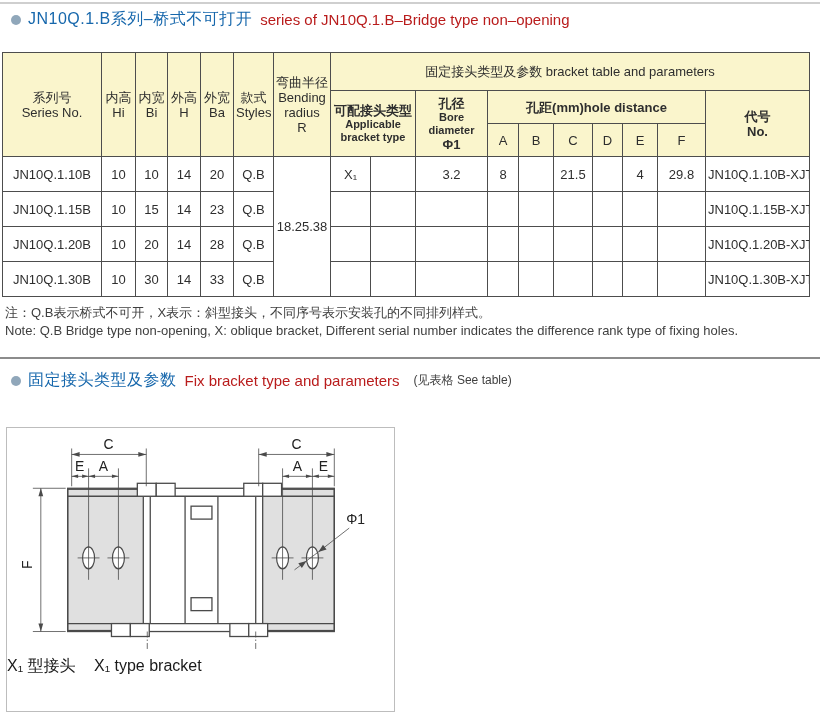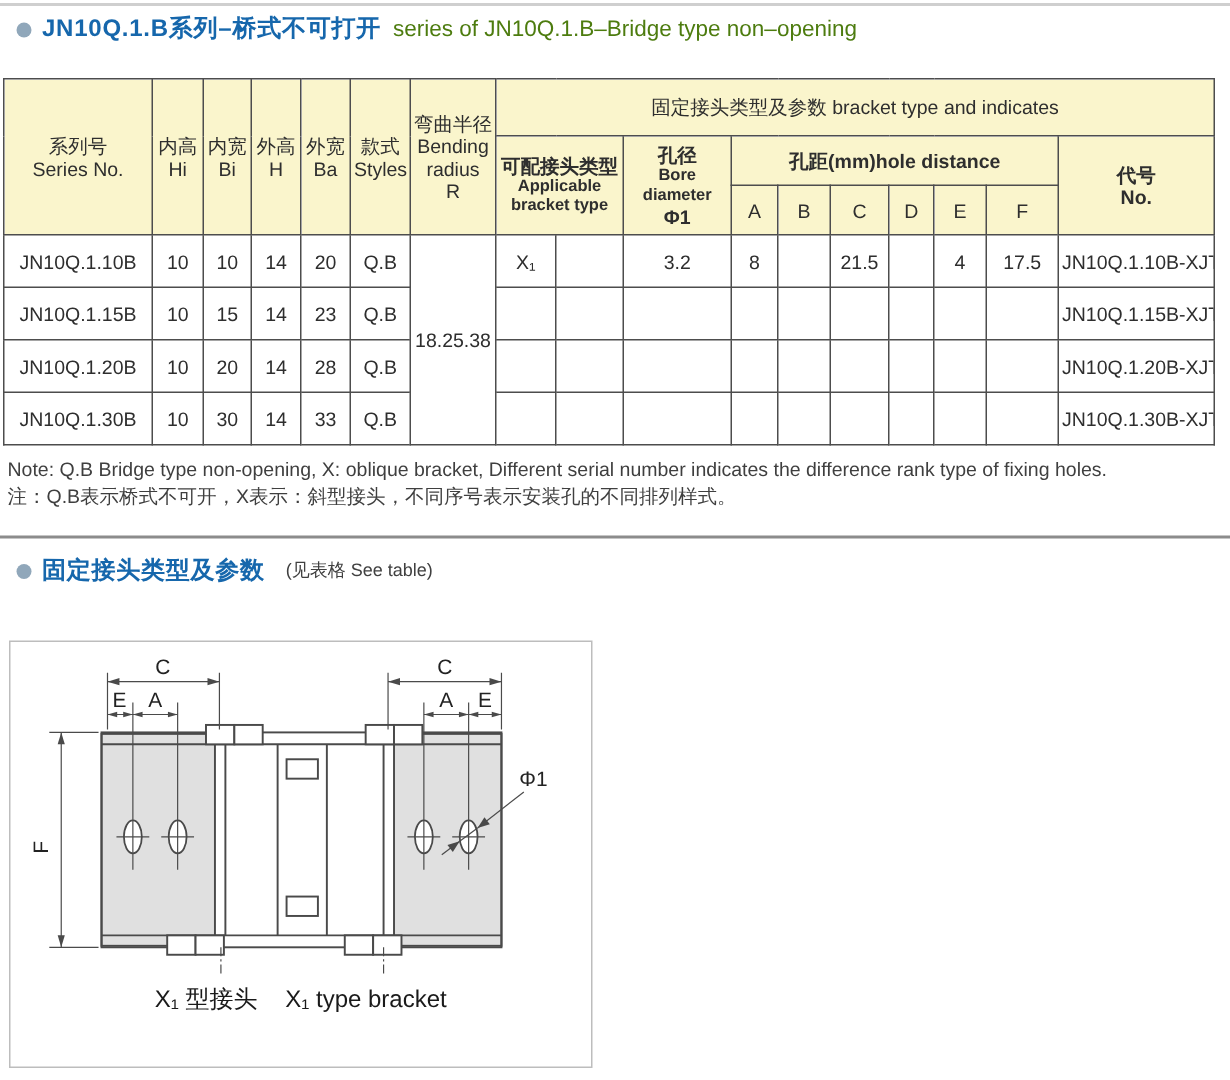--- a/index.html
+++ b/index.html
@@ -2,42 +2,42 @@
 <html><head>
 <meta charset="utf-8">
 <style>
   html,body{margin:0;padding:0;background:#fff;}
   body{width:820px;height:720px;position:relative;overflow:hidden;
        font-family:"Liberation Sans","DejaVu Sans",sans-serif;color:#333;}
   .top-rule{position:absolute;top:2px;left:0;width:820px;height:2px;background:#cfcfcf;}
   
   .sec-head{position:absolute;left:11px;display:flex;align-items:center;white-space:nowrap;}
   .sec-head .bullet{width:10px;height:10px;border-radius:50%;background:#90a7ba;margin-right:7px;flex:0 0 auto;}
-  .sec-head .cn{font-size:16px;font-weight:bold;color:#1667ac;letter-spacing:.5px;}
-  .sec-head .en{font-size:15px;color:#4d7c0f;margin-left:8px;}
+  .sec-head .cn{font-size:16px;font-weight:normal;color:#1667ac;letter-spacing:.5px;}
+  .sec-head .en{font-size:15px;color:#b91c1c;margin-left:8px;}
   .sec-head .hint{font-size:12px;color:#404040;margin-left:14px;}
   #sec1{top:9px;}
   #sec2{top:370px;text-align:center;}
   
   table.spec{position:absolute;top:52px;left:2px;width:807px;border-collapse:collapse;table-layout:fixed;}
   table.spec td{border:1px solid #4d4d4d;font-size:13px;text-align:center;vertical-align:middle;
                 padding:0 2px;line-height:15px;color:#2e2e2e;overflow:hidden;}
   table.spec td.hd{background:#faf5cc;}
   td.cell-series{text-align:left;padding-left:7px;}
   td.cell-no{text-align:left;padding-left:4px;font-size:12.5px;white-space:nowrap;}
   tr.hrow1{height:38px;} tr.hrow2{height:33px;font-weight:bold;} tr.hrow3{height:33px;} tr.drow{height:35px;}
   .hd .sub{font-size:11px;line-height:13px;}
   
   .note{position:absolute;top:304px;left:5px;font-size:13px;line-height:18px;color:#3f3f3f;}
   
   .divider{position:absolute;top:357px;left:0;width:820px;height:2px;background:#8c8c8c;}
   
   .panel{position:absolute;top:427px;left:6px;width:389px;height:285px;border:1px solid #bdbdbd;background:#fff;box-sizing:border-box;}
   .panel svg{display:block;}
-  .caption{position:absolute;left:0;top:228px;width:100%;text-align:center;font-size:16px;color:#1a1a1a;white-space:nowrap;}
+  .caption{position:absolute;left:0;top:228px;width:100%;font-size:16px;color:#1a1a1a;white-space:nowrap;}
   .caption .cap-en{margin-left:14px;}
   svg text{font-family:"Liberation Sans","DejaVu Sans",sans-serif;font-size:14px;fill:#222;}
 </style>
 </head>
 <body>
 
 <div class="top-rule"></div>
 
 <div class="sec-head" id="sec1">
   <span class="bullet"></span>
@@ -90,21 +90,21 @@
     <td class="hd" rowspan="3">
       <div>款式</div>
           <div>Styles</div>
     </td>
     <td class="hd" rowspan="3">
       <div>弯曲半径</div>
           <div>Bending</div>
       <div>radius</div>
           <div>R</div>
     </td>
-    <td class="hd" colspan="10">固定接头类型及参数 bracket type and indicates</td>
+    <td class="hd" colspan="10">固定接头类型及参数 bracket table and parameters</td>
   </tr>
   <tr class="hrow2">
     <td class="hd" colspan="2" rowspan="2">
       <div>可配接头类型</div>
       <div class="sub">Applicable</div>
       <div class="sub">bracket type</div>
     </td>
     <td class="hd" rowspan="2">
       <div>孔径</div>
       <div class="sub">Bore diameter</div>
@@ -133,21 +133,21 @@
     <td>Q.B</td>
     <td rowspan="4">18.25.38</td>
     <td>X₁</td>
     <td></td>
     <td>3.2</td>
     <td>8</td>
     <td></td>
     <td>21.5</td>
     <td></td>
     <td>4</td>
-    <td>17.5</td>
+    <td>29.8</td>
     <td class="cell-no">JN10Q.1.10B-XJT</td>
   </tr>
   <tr class="drow">
     <td class="cell-series">JN10Q.1.15B</td>
     <td>10</td>
     <td>15</td>
     <td>14</td>
     <td>23</td>
     <td>Q.B</td>
     <td></td>
@@ -194,29 +194,30 @@
     <td></td>
     <td></td>
     <td></td>
     <td></td>
     <td class="cell-no">JN10Q.1.30B-XJT</td>
   </tr>
 </tbody>
   </table>
 
 <div class="note">
+  <div>注：Q.B表示桥式不可开，X表示：斜型接头，不同序号表示安装孔的不同排列样式。</div>
   <div>Note: Q.B Bridge type non-opening, X: oblique bracket, Different serial number indicates the difference rank type of fixing holes.</div>
-  <div>注：Q.B表示桥式不可开，X表示：斜型接头，不同序号表示安装孔的不同排列样式。</div>
 </div>
 
 <div class="divider"></div>
 
 <div class="sec-head" id="sec2">
   <span class="bullet"></span>
   <span class="cn">固定接头类型及参数</span>
+  <span class="en">Fix bracket type and parameters</span>
   <span class="hint">(见表格 See table)</span>
 </div>
 
 <div class="panel">
   <svg viewBox="0 0 389 225" width="387" height="225">
 
     <g stroke="#4a4a4a" stroke-width="1.3" fill="none">
       <rect x="61" y="61" width="76" height="142" fill="#e0e0e0"></rect>
       <rect x="257" y="61" width="72" height="142" fill="#e0e0e0"></rect>
       <rect x="61" y="60" width="268" height="144"></rect>

